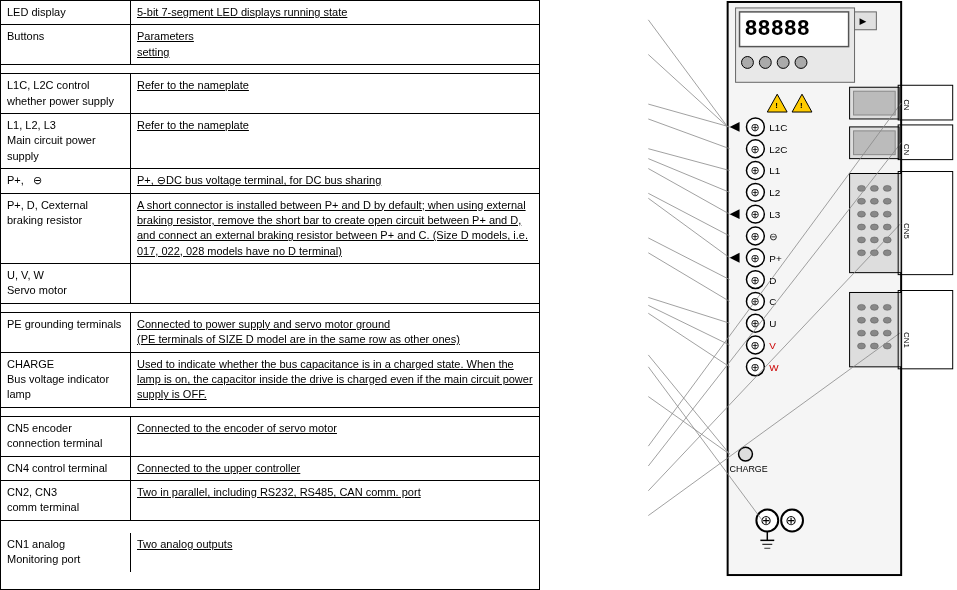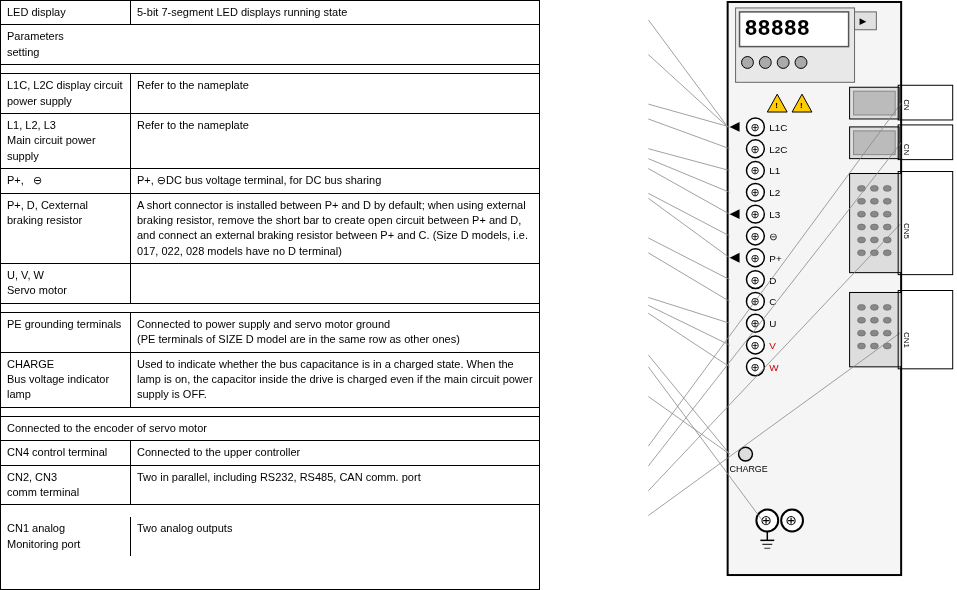--- a/index.html
+++ b/index.html
@@ -34,20 +34,21 @@
       min-width: 130px;
       padding: 4px 6px;
       border-right: 1px solid #000;
       line-height: 1.4;
     }
 
     .col-desc {
       flex: 1;
       padding: 4px 6px;
       line-height: 1.4;
+      text-decoration: underline;
     }
 
     .right-panel {
       flex: 1;
       position: relative;
       padding: 5px;
     }
 
     
     .diagram-svg {
@@ -62,29 +63,30 @@
 <body>
 
 <div class="left-panel">
 
   <div class="table-row">
     <div class="col-name">LED display</div>
     <div class="col-desc">5-bit 7-segment LED displays running state</div>
   </div>
 
   <div class="table-row">
+    <div class="col-name">Buttons</div>
     <div class="col-desc">Parameters<br>setting</div>
   </div>
 
   <div class="table-row">
     <div style="height:8px; width:100%;"></div>
   </div>
 
   <div class="table-row">
-    <div class="col-name">L1C, L2C display circuit power supply</div>
+    <div class="col-name">L1C, L2C control whether power supply</div>
     <div class="col-desc">Refer to the nameplate</div>
   </div>
 
   <div class="table-row">
     <div class="col-name">L1, L2, L3<br>Main circuit power supply</div>
     <div class="col-desc">Refer to the nameplate</div>
   </div>
 
   <div class="table-row">
     <div class="col-name">P+,&nbsp;&nbsp;&nbsp;⊖</div>
@@ -112,20 +114,21 @@
   <div class="table-row">
     <div class="col-name">CHARGE<br>Bus voltage indicator lamp</div>
     <div class="col-desc">Used to indicate whether the bus capacitance is in a charged state. When the lamp is on, the capacitor inside the drive is charged even if the main circuit power supply is OFF.</div>
   </div>
 
   <div class="table-row">
     <div style="height:8px; width:100%;"></div>
   </div>
 
   <div class="table-row">
+    <div class="col-name">CN5 encoder connection terminal</div>
     <div class="col-desc">Connected to the encoder of servo motor</div>
   </div>
 
   <div class="table-row">
     <div class="col-name">CN4 control terminal</div>
     <div class="col-desc">Connected to the upper controller</div>
   </div>
 
   <div class="table-row">
     <div class="col-name">CN2, CN3<br>comm terminal</div>

